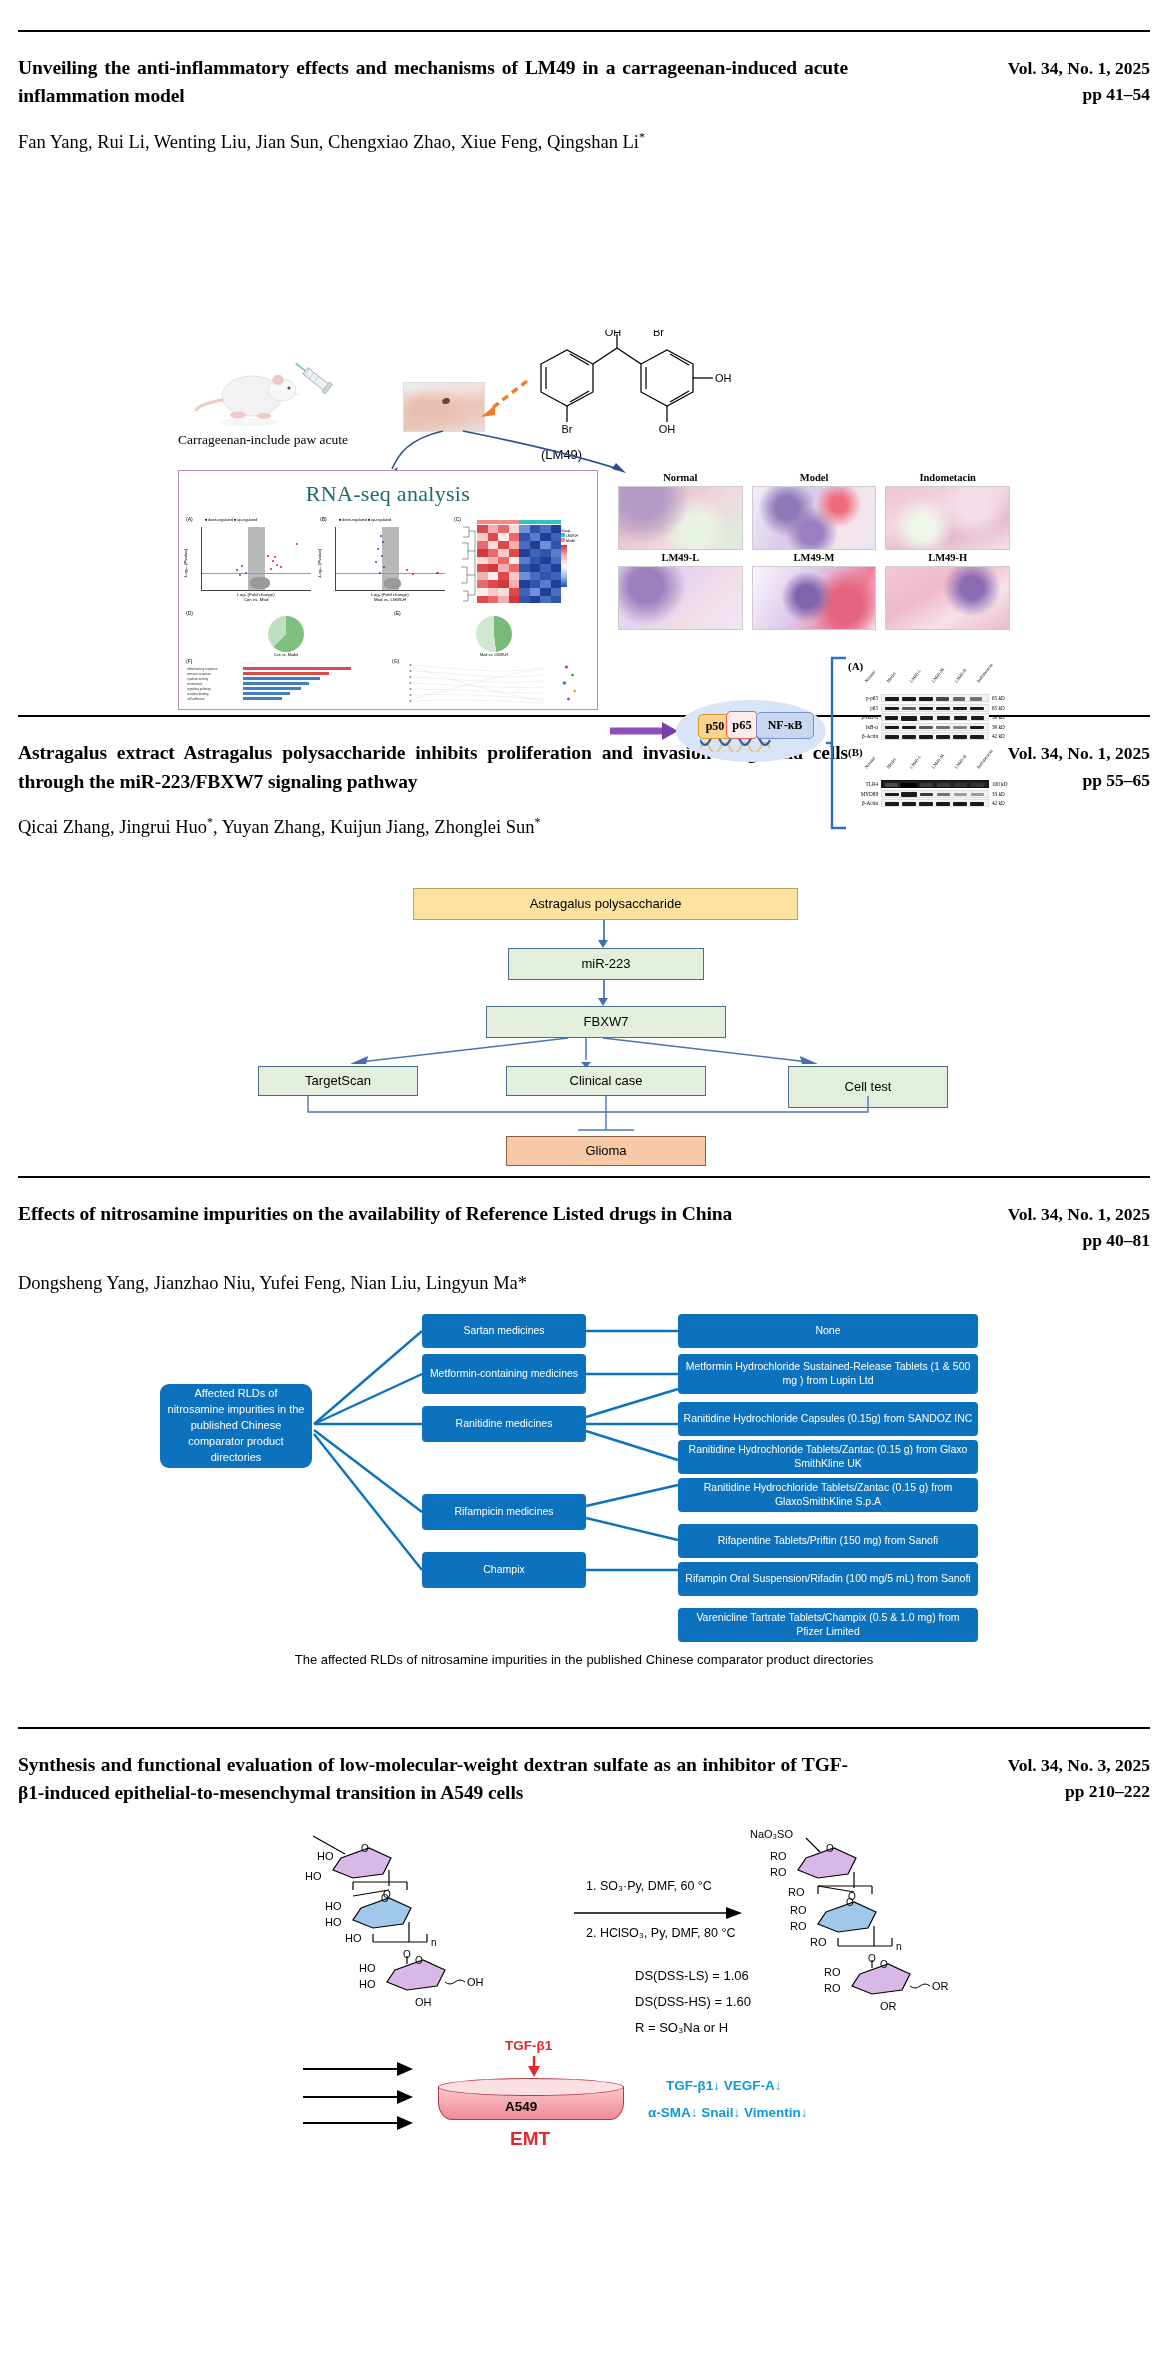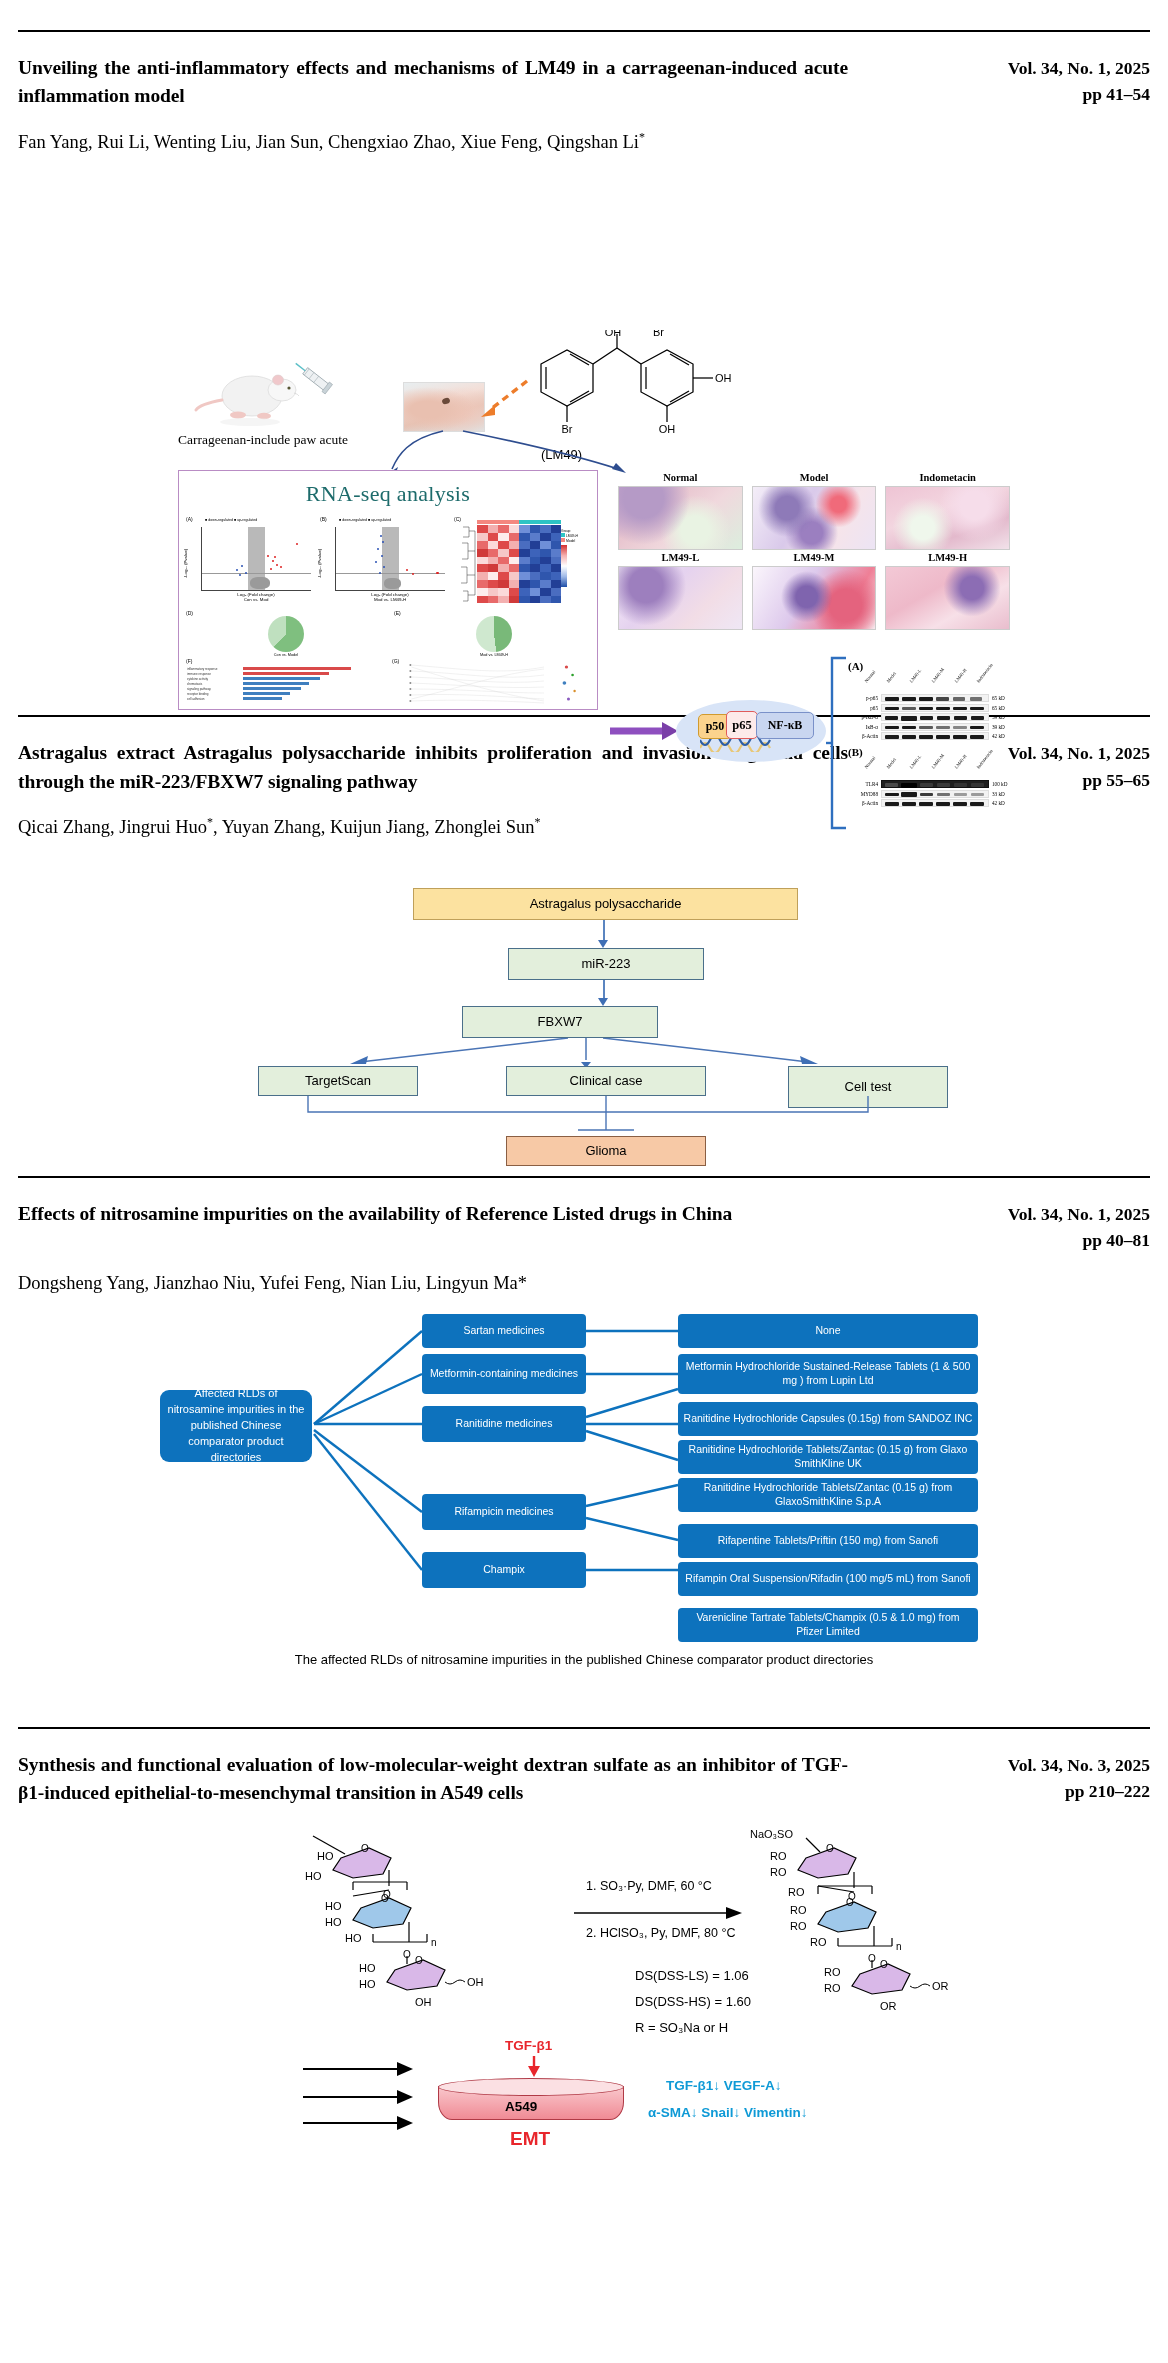--- a/index.html
+++ b/index.html
@@ -691,21 +691,21 @@
 
   <div class="figure fig2">
     <div class="fbox fb-yellow" style="left:395px;top:32px;width:385px;height:32px;">Astragalus polysaccharide</div>
     <div class="fline" style="left:585px;top:64px;width:1.6px;height:22px;"></div>
     <div class="farrow" style="left:580px;top:84px;"></div>
 
     <div class="fbox fb-green" style="left:490px;top:92px;width:196px;height:32px;">miR-223</div>
     <div class="fline" style="left:585px;top:124px;width:1.6px;height:20px;"></div>
     <div class="farrow" style="left:580px;top:142px;"></div>
 
-    <div class="fbox fb-green" style="left:444px;top:150px;width:196px;height:32px;">FBXW7</div>
+    <div class="fbox fb-green" style="left:468px;top:150px;width:240px;height:32px;">FBXW7</div>
 
     <svg style="position:absolute;left:190px;top:182px;width:790px;height:32px;">
       <g stroke="#4a74b5" stroke-width="1.5" fill="none">
         <line x1="360" y1="0" x2="152" y2="24"></line>
         <line x1="395" y1="0" x2="600" y2="24"></line>
         <line x1="378" y1="0" x2="378" y2="22"></line>
       </g>
       <polygon points="142,26 160,18 158,26" fill="#3f6fb5"></polygon>
       <polygon points="610,26 592,18 594,26" fill="#3f6fb5"></polygon>
       <polygon points="373,30 383,30 378,24" fill="#3f6fb5" transform="rotate(180 378 27)"></polygon>
@@ -754,21 +754,21 @@
         <path d="M568 112 H660"></path>
         <path d="M568 119 L660 148"></path>
 
         <path d="M568 194 L660 173"></path>
         <path d="M568 206 L660 228"></path>
 
         <path d="M568 258 H660"></path>
       </g>
     </svg>
 
-    <div class="nbox root" style="left:142px;top:78px;width:152px;height:72px;">Affected RLDs of nitrosamine impurities in the published Chinese comparator product directories</div>
+    <div class="nbox root" style="left:142px;top:72px;width:152px;height:84px;">Affected RLDs of nitrosamine impurities in the published Chinese comparator product directories</div>
 
     <div class="nbox" style="left:404px;top:2px;width:164px;height:34px;">Sartan medicines</div>
     <div class="nbox" style="left:404px;top:42px;width:164px;height:40px;">Metformin-containing medicines</div>
     <div class="nbox" style="left:404px;top:94px;width:164px;height:36px;">Ranitidine medicines</div>
     <div class="nbox" style="left:404px;top:182px;width:164px;height:36px;">Rifampicin medicines</div>
     <div class="nbox" style="left:404px;top:240px;width:164px;height:36px;">Champix</div>
 
     <div class="nbox" style="left:660px;top:2px;width:300px;height:34px;">None</div>
     <div class="nbox" style="left:660px;top:42px;width:300px;height:40px;">Metformin Hydrochloride Sustained-Release Tablets (1 &amp; 500 mg ) from Lupin Ltd</div>
     <div class="nbox" style="left:660px;top:90px;width:300px;height:34px;">Ranitidine Hydrochloride Capsules (0.15g) from SANDOZ INC</div>

